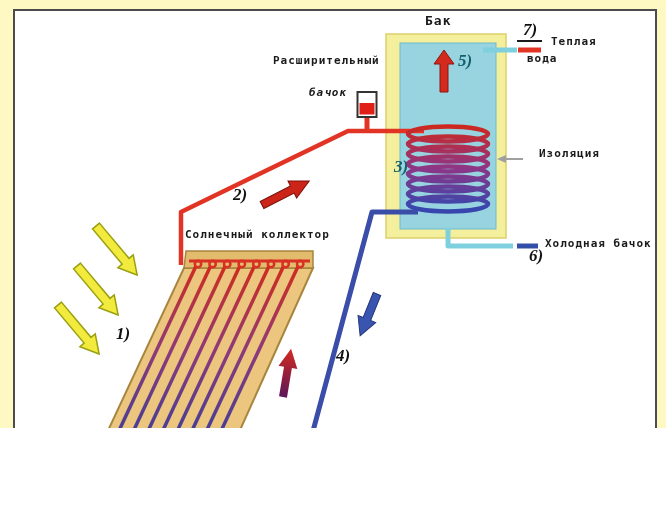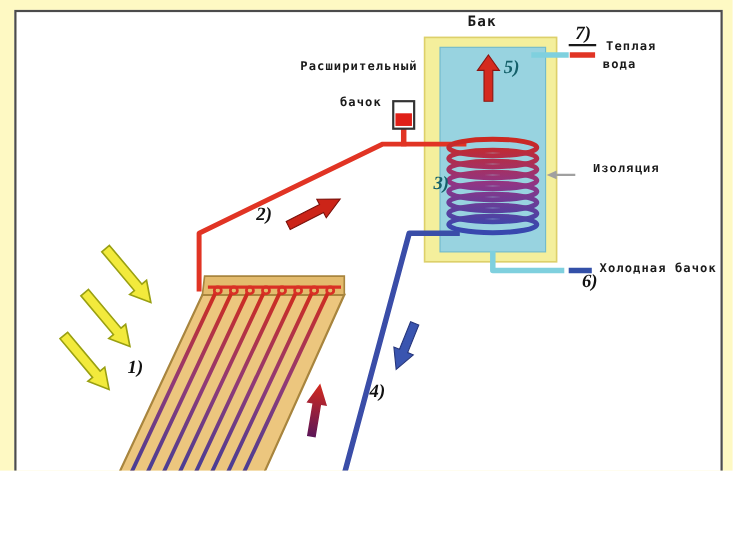--- a/index.html
+++ b/index.html
@@ -158,27 +158,28 @@
     </g>
 
     <g transform="translate(287,470) rotate(180)">
       <polygon points="0,-4.5 38,-4.5 38,-10 57,0 38,10 38,4.5 0,4.5" fill="#4a5fae" stroke="#31417e" stroke-width="1"></polygon>
     </g>
   </svg>
 
   <div class="lbl lbl-lg" style="left:425px;top:14px;">Бак</div>
 
   <div class="lbl" style="left:273px;top:55px;">Расширительный</div>
-  <div class="lbl" style="left:309px;top:87px;">бачок</div>
+  <div class="lbl" style="left:309px;top:87px;font-style:italic;">бачок</div>
 
+  <div class="lbl" style="left:185px;top:229px;">Солнечный коллектор</div>
 
   <div class="lbl" style="left:551px;top:36px;">Теплая</div>
-  <div class="lbl" style="left:548px;top:53px;">вода</div>
+  <div class="lbl" style="left:527px;top:53px;">вода</div>
 
-  <div class="lbl" style="left:539px;top:148px;font-family:Liberation Mono, monospace;">Изоляция</div>
+  <div class="lbl" style="left:539px;top:148px;">Изоляция</div>
 
   <div class="lbl" style="left:545px;top:238px;">Холодная бачок</div>
 
   <div class="num" style="left:116px;top:325px;">1)</div>
   <div class="num" style="left:233px;top:186px;">2)</div>
   <div class="num num-teal" style="left:394px;top:158px;">3)</div>
   <div class="num" style="left:336px;top:347px;">4)</div>
   <div class="num num-teal" style="left:458px;top:52px;">5)</div>
   <div class="num" style="left:529px;top:247px;">6)</div>
   <div class="num" style="left:523px;top:21px;">7)</div>

